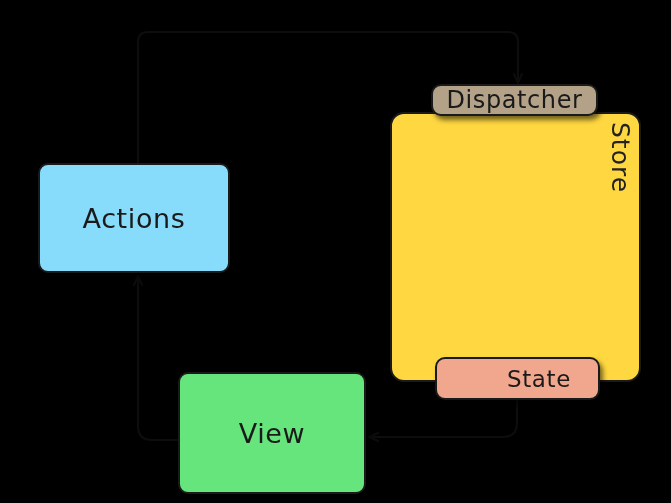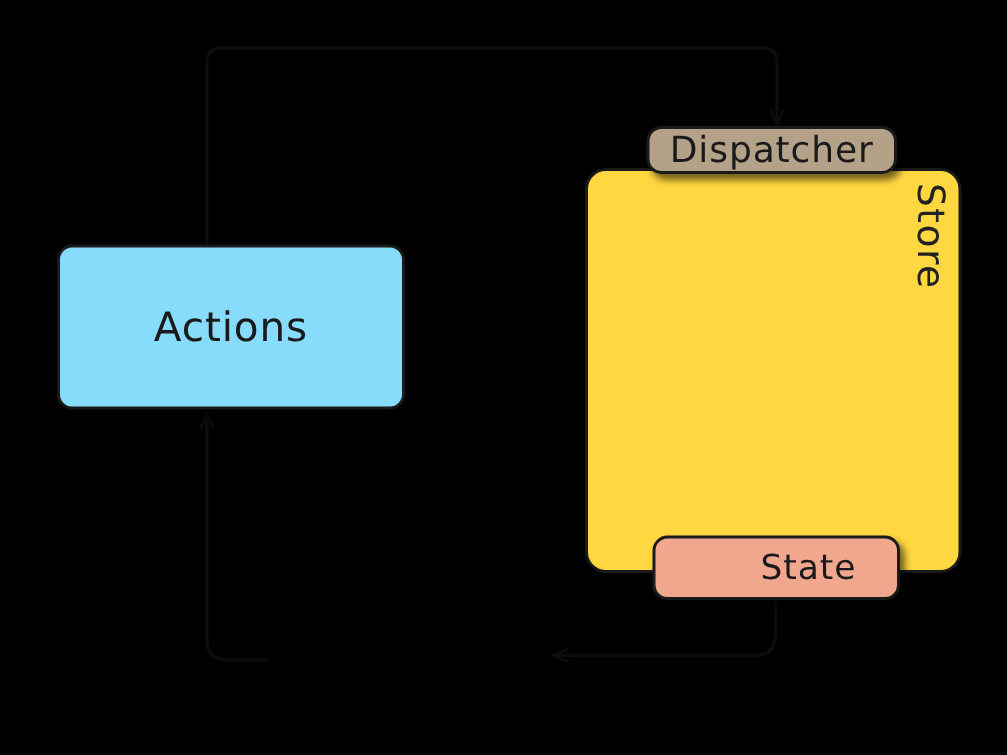--- a/index.html
+++ b/index.html
@@ -80,21 +80,21 @@
     background: #f1a78e;
     font-size: 23px;
     box-shadow: 3px 4px 5px rgba(0,0,0,0.55);
     padding-left: 43px;
   }
 
   
   #actions-box {
     left: 38px;
     top: 163px;
-    width: 232px;
+    width: 192px;
     height: 110px;
     background: #87dbfb;
     font-size: 27px;
     box-shadow: 4px 5px 6px rgba(0,0,0,0.6);
   }
 
   
   #view-box {
     left: 178px;
     top: 372px;
@@ -134,14 +134,15 @@
     <span id="store-label">Store</span>
 
   </div>
 
   <div class="node" id="dispatcher-box">Dispatcher</div>
 
   <div class="node" id="state-box">State</div>
 
   <div class="node" id="actions-box">Actions</div>
 
+  <div class="node" id="view-box">View</div>
 
 </div>
 
 </body></html>

